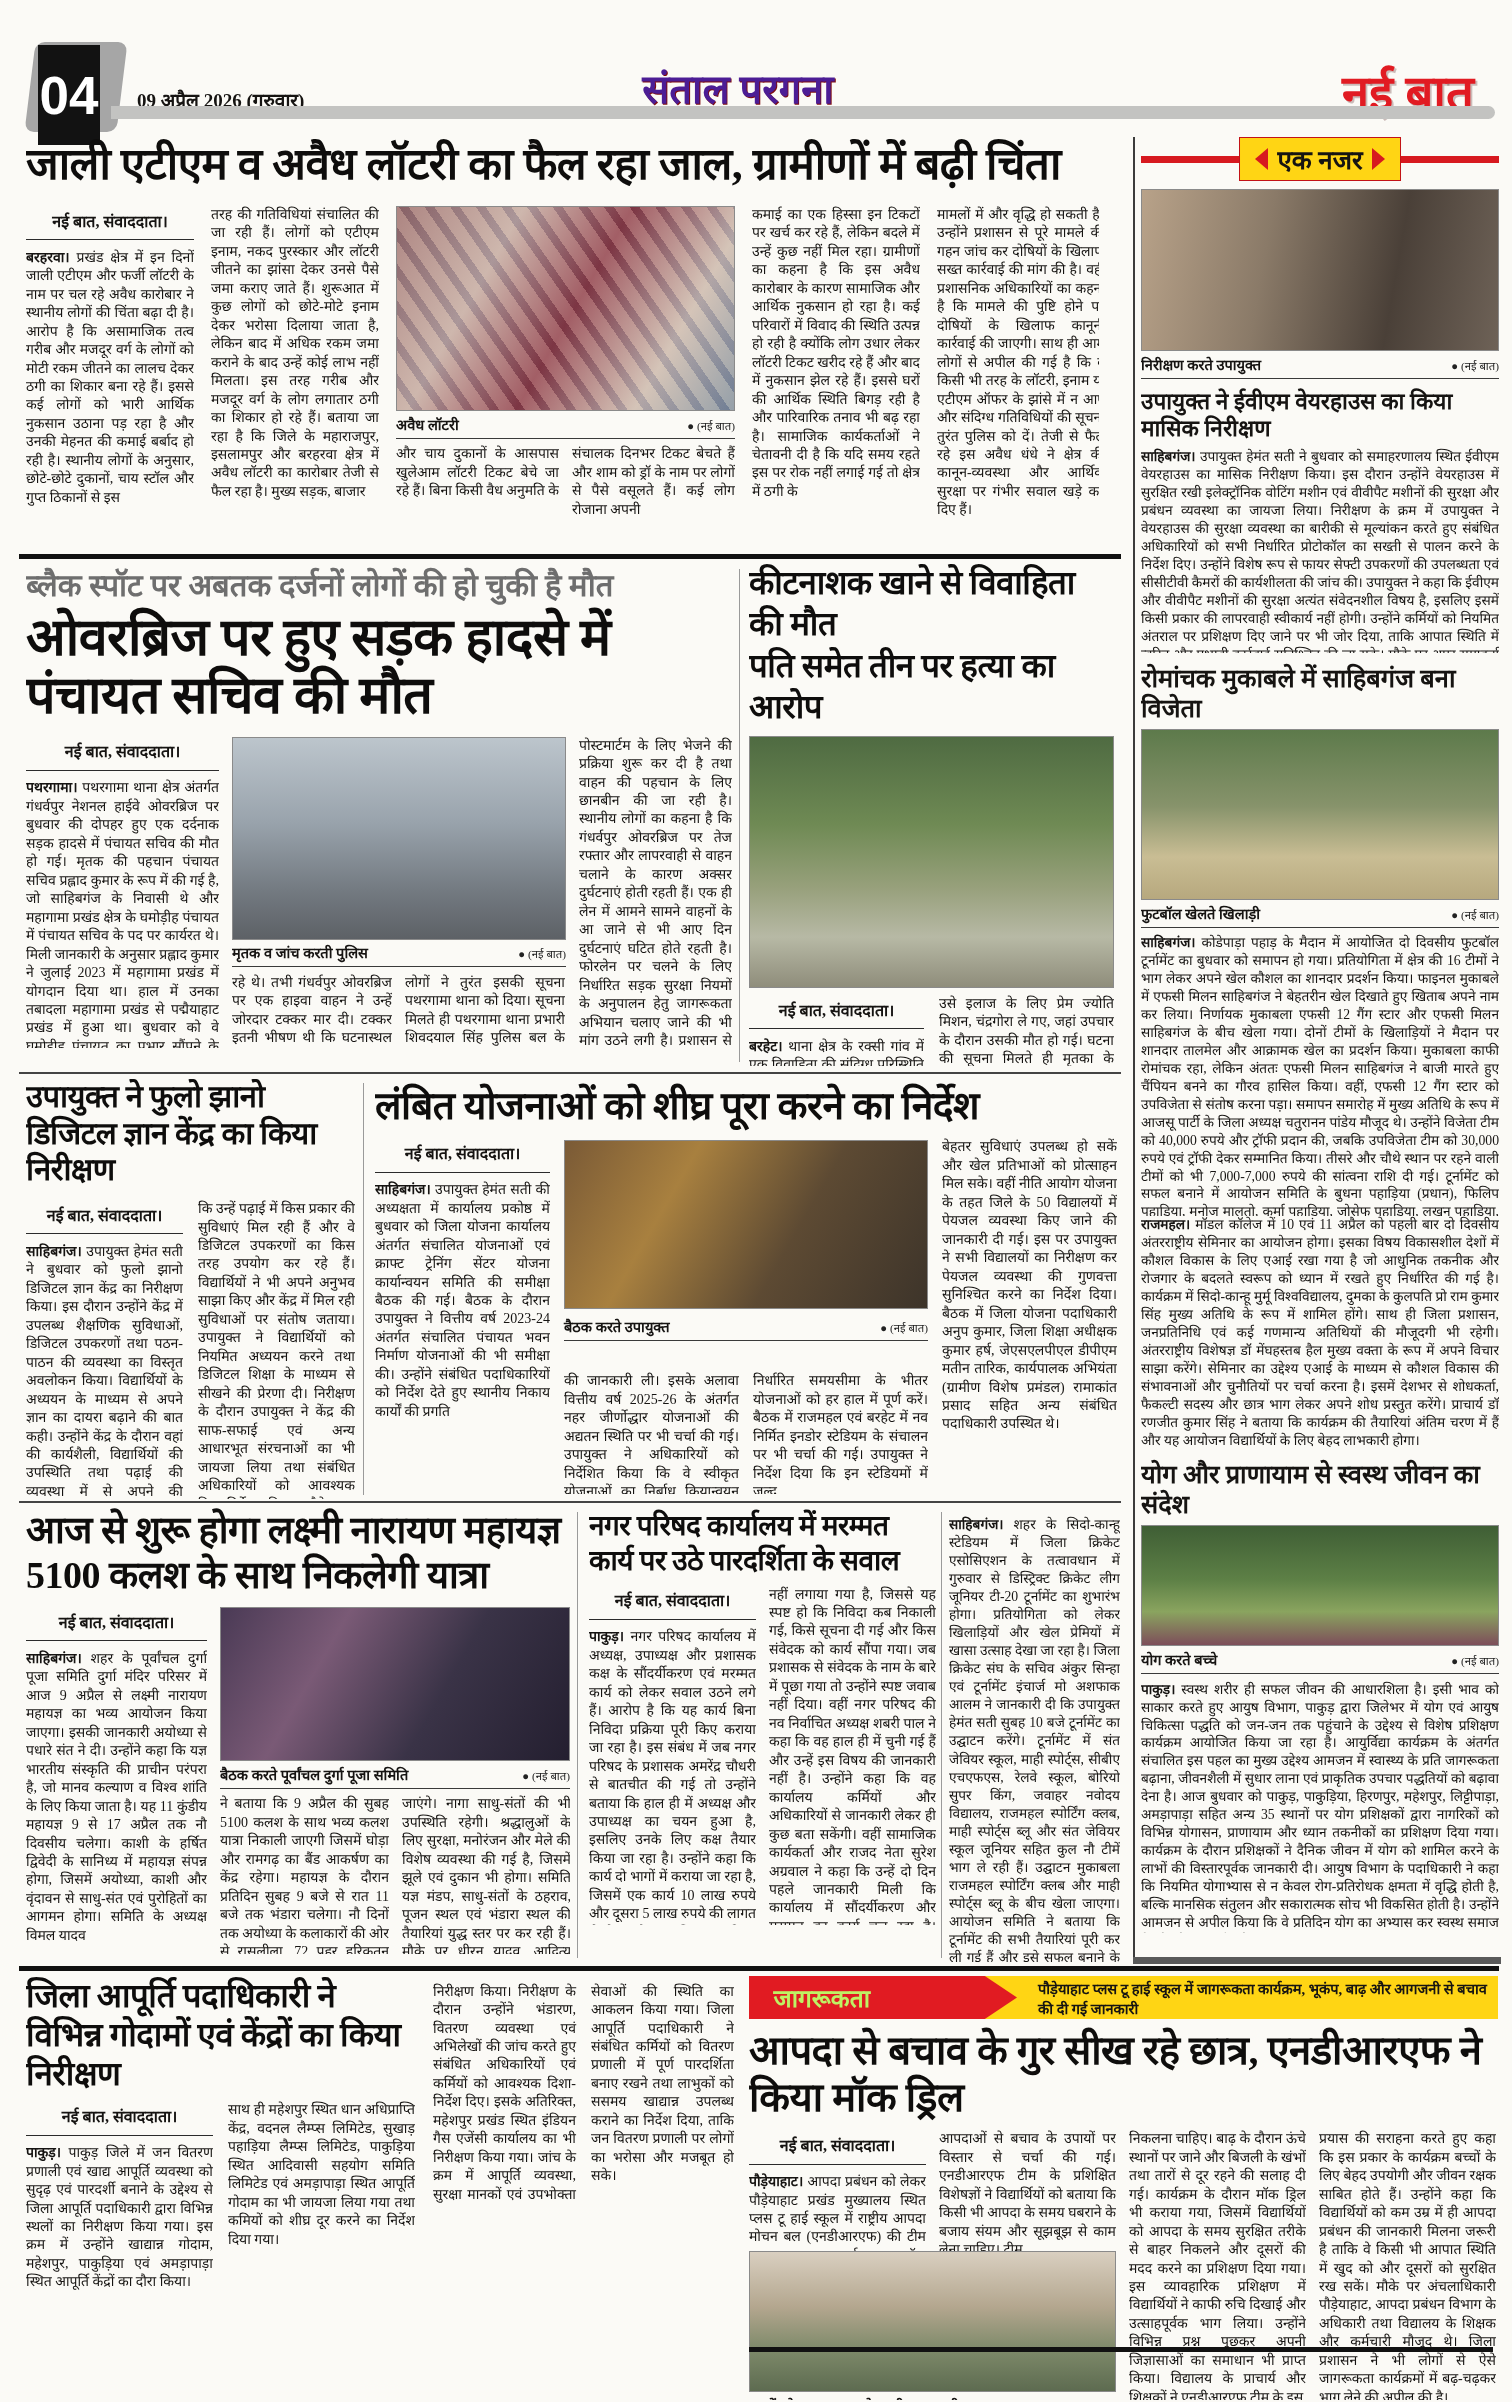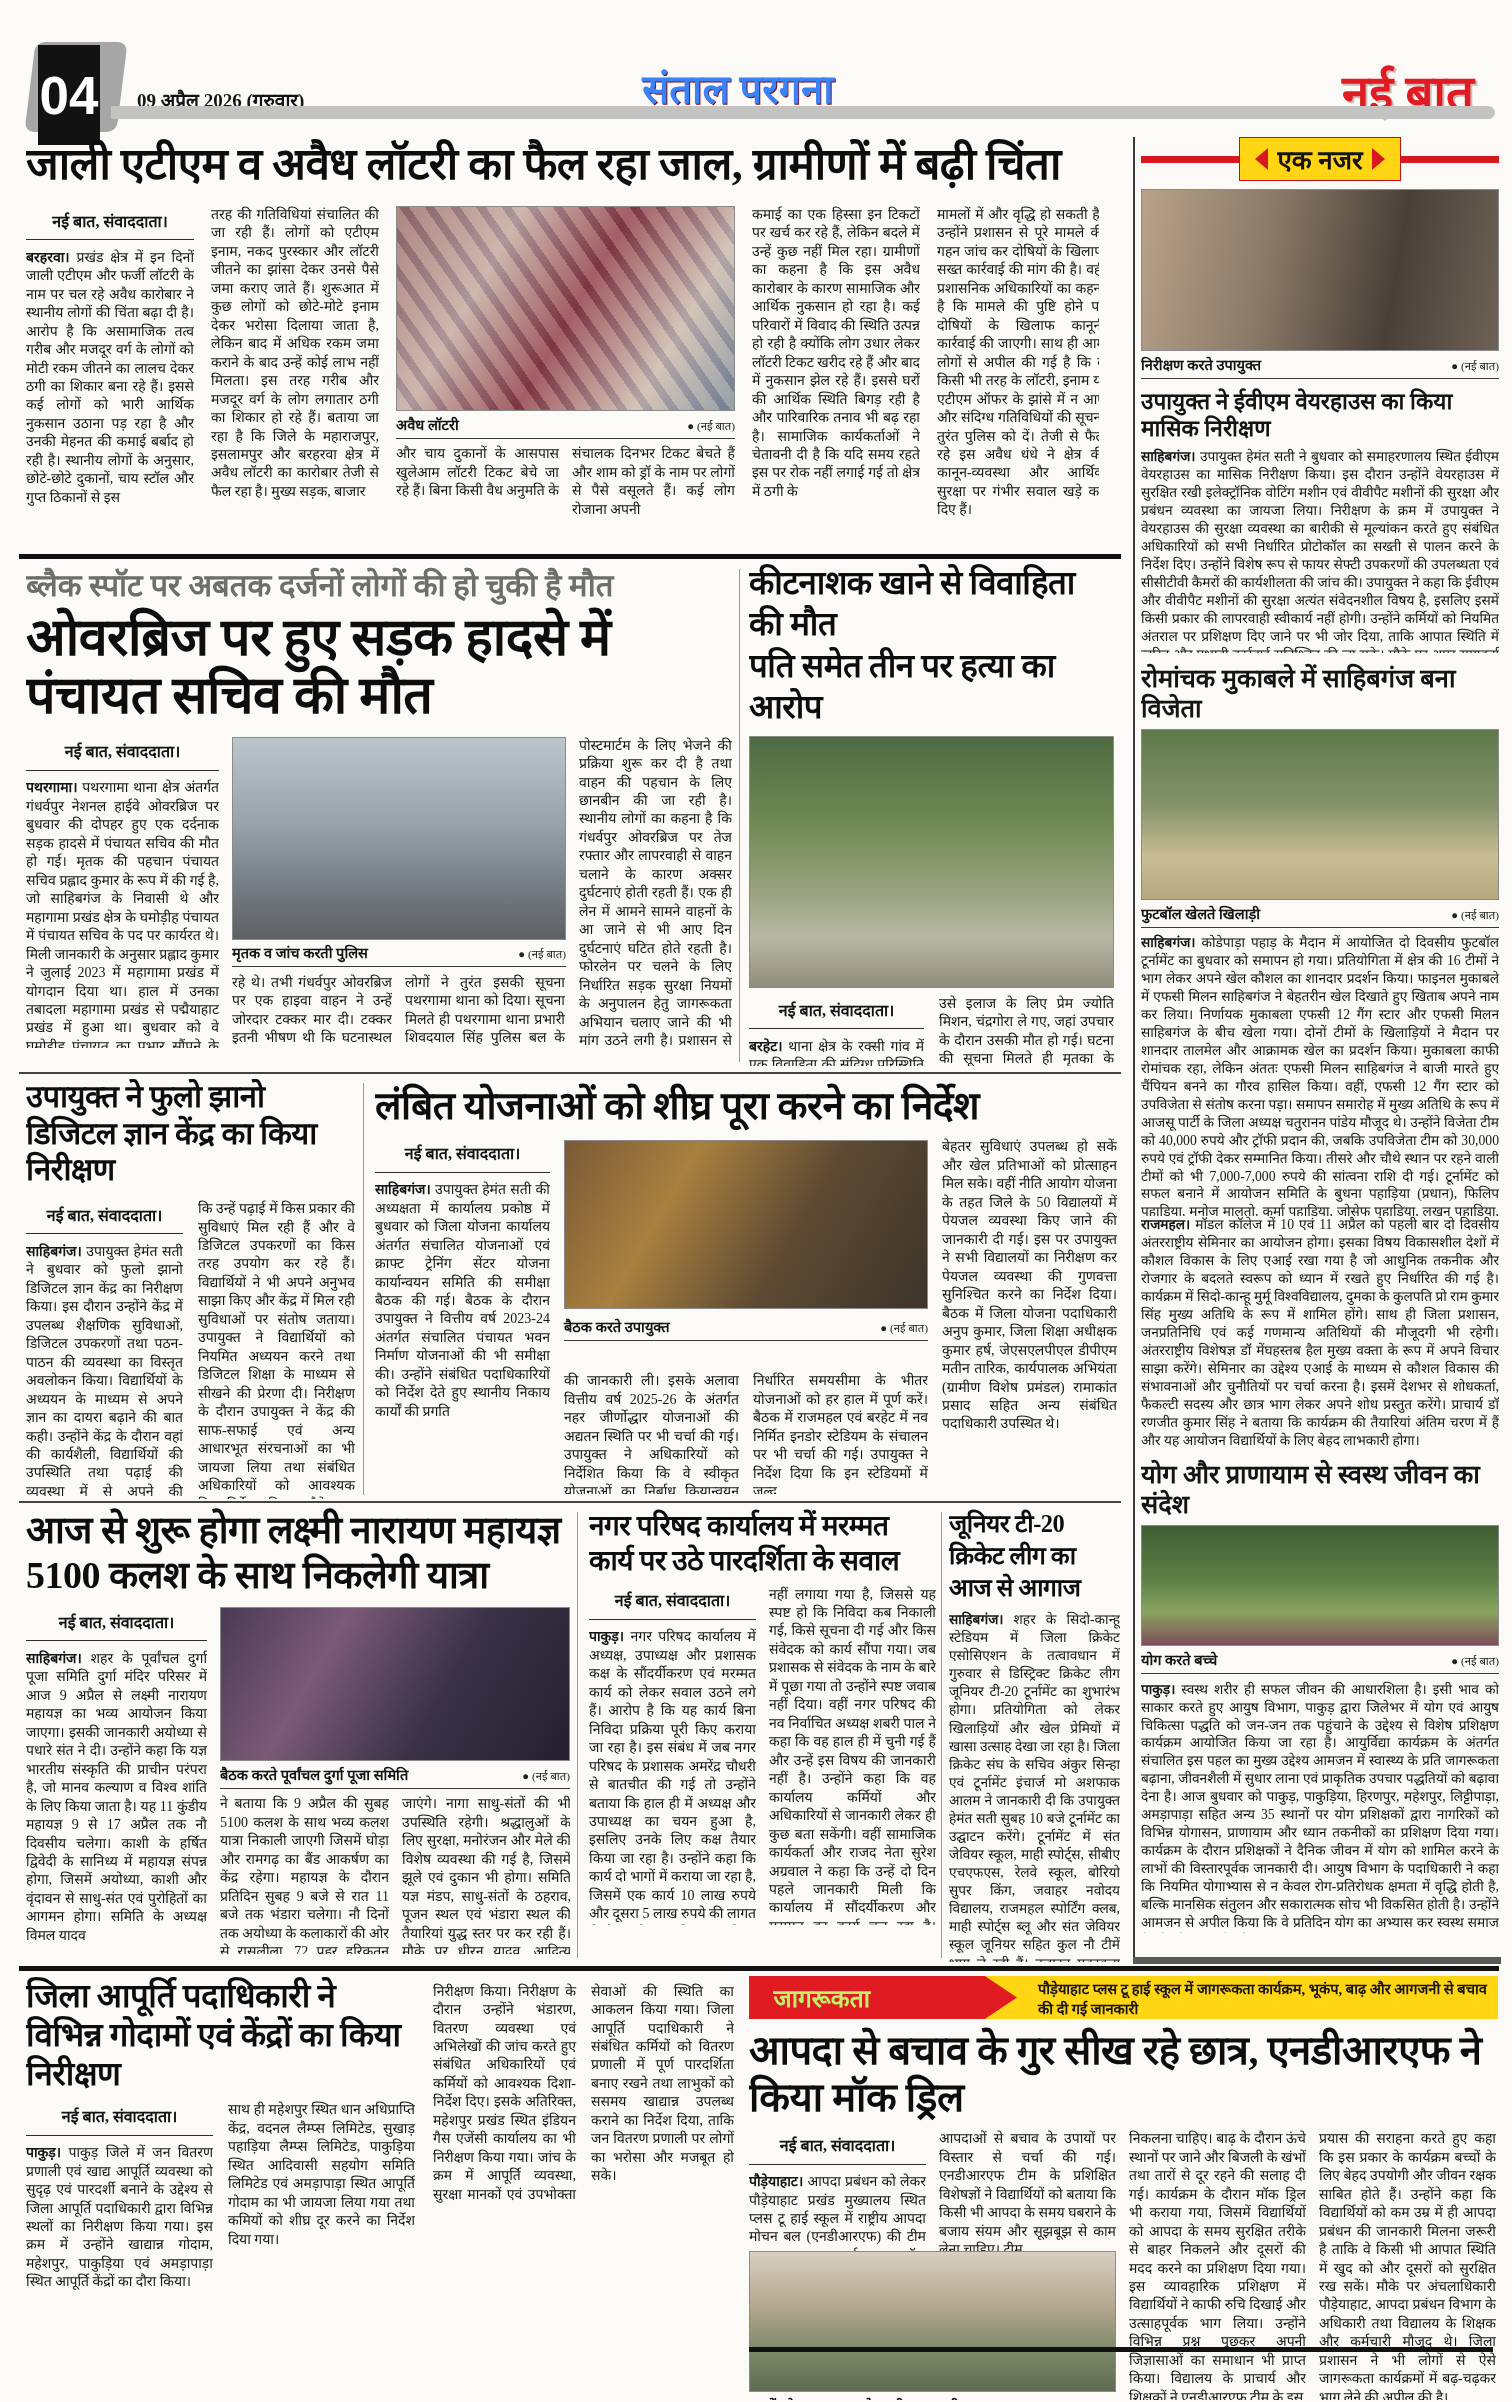--- a/index.html
+++ b/index.html
@@ -6,21 +6,21 @@
   html,body { background:#e9e7e2; }
   body { font-family:"Liberation Serif","DejaVu Serif",serif; color:#161412; }
   #page { position:relative; width:1512px; height:2402px; background:#fbfaf6; margin:0 auto; overflow:hidden; }
 
   
   .hdr { position:absolute; left:0; top:17px; width:1512px; height:113px; }
   .badge-bg { position:absolute; left:30px; top:24.5px; width:92px; height:90px; background:#a6a6a6; border-radius:9.4px; transform:skewX(-7deg); }
   .badge { position:absolute; left:38px; top:28px; width:62px; height:100px; background:#121212; color:#fff;
            display:flex; align-items:center; justify-content:center; font-size:53px; font-weight:800; font-family:"Liberation Sans",sans-serif; }
   .hdr-date { position:absolute; left:137px; top:70px; font-size:19px; font-weight:700; }
-  .hdr-section { position:absolute; left:0; width:1436px; top:43px; text-align:center; color:#3b82f6; font-size:40px; font-weight:800; text-shadow:0.9px 0.9px 0 #7e0b0e;padding-left:40px; }
+  .hdr-section { position:absolute; left:0; width:1436px; top:43px; text-align:center; color:#4c1d95; font-size:40px; font-weight:800; text-shadow:0.9px 0.9px 0 #7e0b0e;padding-left:40px; }
   .hdr-mast { position:absolute; right:38px; top:41px; color:#e11b22; font-size:49px; font-weight:800; text-shadow:1.9px 1.9px 0 rgba(60,0,0,.25); }
   .hdr-bar { position:absolute; left:111px; top:89px; width:1384px; height:13px; background:#c3c3c1; border-radius:0 9.4px 9.4px 0; }
 
   
   .art { position:absolute; overflow:hidden; }
   .hl { font-weight:800; color:#0e0d0c; line-height:1.18; letter-spacing:-0.5px; }
   .kicker { font-weight:800; color:#6e6e6e; }
   .byl { text-align:center; font-weight:700; font-size:16px; padding:3.8px 0 7.5px; border-bottom:1.4px solid #2b2b2b; margin-bottom:8.5px; }
   .body { font-size:14px; line-height:1.32; text-align:justify; }
   .body b { font-weight:800; }
@@ -305,21 +305,20 @@
       </div>
       <div class="col ng-col">
           <p class="body">नहीं लगाया गया है, जिससे यह स्पष्ट हो कि निविदा कब निकाली गई, किसे सूचना दी गई और किस संवेदक को कार्य सौंपा गया। जब प्रशासक से संवेदक के नाम के बारे में पूछा गया तो उन्होंने स्पष्ट जवाब नहीं दिया। वहीं नगर परिषद की नव निर्वाचित अध्यक्ष शबरी पाल ने कहा कि वह हाल ही में चुनी गई हैं और उन्हें इस विषय की जानकारी नहीं है। उन्होंने कहा कि वह कार्यालय कर्मियों और अधिकारियों से जानकारी लेकर ही कुछ बता सकेंगी। वहीं सामाजिक कार्यकर्ता और राजद नेता सुरेश अग्रवाल ने कहा कि उन्हें दो दिन पहले जानकारी मिली कि कार्यालय में सौंदर्यीकरण और मरम्मत का कार्य चल रहा है। उन्होंने कहा कि अभी वह स्पष्ट नहीं है कि कार्य किसे दिया गया है और निविदा हुई है या नहीं, लेकिन कार्यालय में काम जरूर चल रहा है।</p>
         </div>
     </div>
   </div>
 
   <div class="vr" style="left:941px;top:1512px;height:446px"></div>
 
   <div id="cricket" class="art">
-    <div class="hl">जूनियर टी-20 क्रिकेट लीग का आज से आगाज</div>
     <p class="body"><b>साहिबगंज।</b> <span>शहर के सिदो-कान्हू स्टेडियम में जिला क्रिकेट एसोसिएशन के तत्वावधान में गुरुवार से डिस्ट्रिक्ट क्रिकेट लीग जूनियर टी-20 टूर्नामेंट का शुभारंभ होगा। प्रतियोगिता को लेकर खिलाड़ियों और खेल प्रेमियों में खासा उत्साह देखा जा रहा है। जिला क्रिकेट संघ के सचिव अंकुर सिन्हा एवं टूर्नामेंट इंचार्ज मो अशफाक आलम ने जानकारी दी कि उपायुक्त हेमंत सती सुबह 10 बजे टूर्नामेंट का उद्घाटन करेंगे। टूर्नामेंट में संत जेवियर स्कूल, माही स्पोर्ट्स, सीबीए एचएफएस, रेलवे स्कूल, बोरियो सुपर किंग, जवाहर नवोदय विद्यालय, राजमहल स्पोर्टिंग क्लब, माही स्पोर्ट्स ब्लू और संत जेवियर स्कूल जूनियर सहित कुल नौ टीमें भाग ले रही हैं। उद्घाटन मुकाबला राजमहल स्पोर्टिंग क्लब और माही स्पोर्ट्स ब्लू के बीच खेला जाएगा। आयोजन समिति ने बताया कि टूर्नामेंट की सभी तैयारियां पूरी कर ली गई हैं और इसे सफल बनाने के लिए व्यापक इंतजाम किए गए हैं।</span></p>
   </div>
 
   <div class="rule" style="left:19px;top:1966px;width:1480px;height:4.7px"></div>
 
   <div id="supply" class="art">
     <div class="sup-left">
       <div class="hl">जिला आपूर्ति पदाधिकारी ने विभिन्न गोदामों एवं केंद्रों का किया निरीक्षण</div>
       <div class="sup-cols">
         <div class="sup-col">

